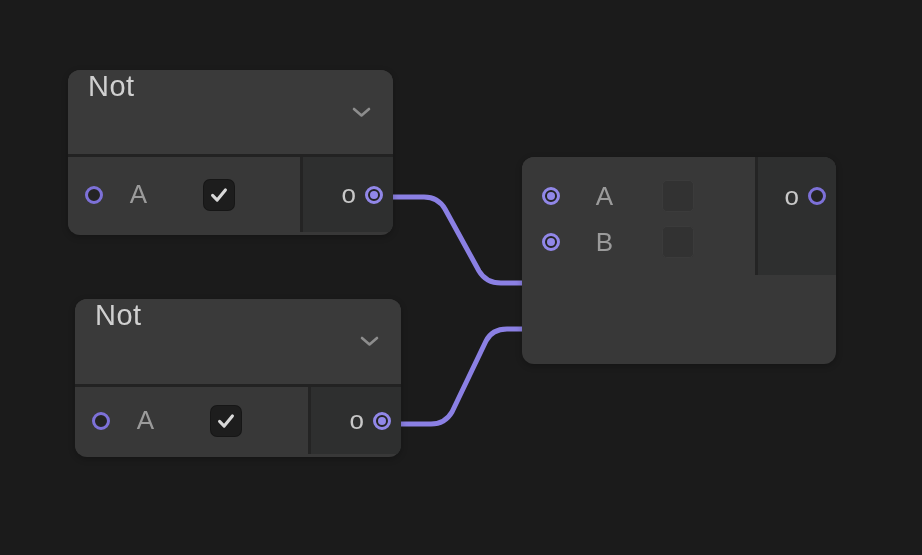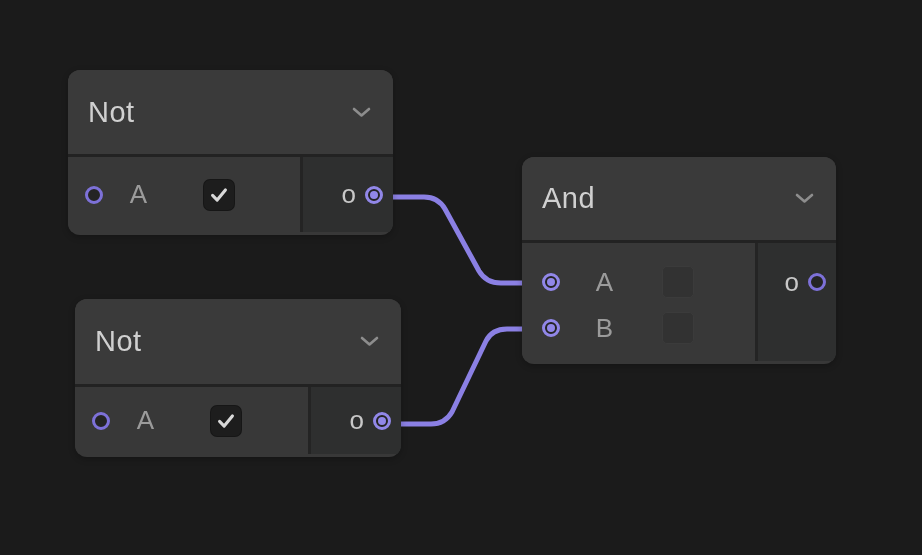--- a/index.html
+++ b/index.html
@@ -8,21 +8,21 @@
     overflow:hidden;font-family:"Liberation Sans","DejaVu Sans",sans-serif;
     -webkit-font-smoothing:antialiased;
   }
   .wires{position:absolute;left:0;top:0;width:922px;height:555px;pointer-events:none;}
   .wires path{pointer-events:stroke;}
   .node{
     position:absolute;border-radius:12px;overflow:hidden;background:#383838;
     box-shadow:0 2px 6px rgba(0,0,0,0.25);
   }
   .node-header{
-    background:#3a3a3a;display:flex;align-items:center;justify-content:space-between;
+    background:#3a3a3a;display:flex;justify-content:space-between;
     padding:0 22px 0 20px;border-bottom:3px solid #222222;box-sizing:border-box;
     cursor:grab;
   }
   .n1 .node-header{height:87px;}
   .n2 .node-header{height:88px;}
   .n3 .node-header{height:86px;}
   .node-title{color:#d0d0d0;font-size:29px;letter-spacing:0.5px;}
   .chevron{display:flex;align-items:center;}
   .node-body{display:flex;align-items:stretch;}
   .n1 .node-body{height:75px;}
@@ -123,28 +123,20 @@
       <div class="outputs-col">
         <div class="port-row out">
           <span class="out-label">o</span>
           <span class="port connected"></span>
         </div>
       </div>
     </div>
   </div>
 
   <div class="node n3" style="left:522px;top:157px;width:314px;height:207px;">
-    <div class="node-header">
-      <span class="node-title">And</span>
-      <span class="chevron">
-        <svg width="19" height="11" viewBox="0 0 19 11">
-            <polyline points="2,2 9.5,8.5 17,2" fill="none" stroke="#8d8d8d" stroke-width="2.6" stroke-linecap="round" stroke-linejoin="round"></polyline>
-          </svg>
-      </span>
-    </div>
     <div class="node-body">
       <div class="inputs-col">
         <div class="port-row">
           <span class="port connected"></span>
           <span class="port-label">A</span>
           <span class="checkbox-ghost"></span>
         </div>
         <div class="port-row">
           <span class="port connected"></span>
           <span class="port-label">B</span>

